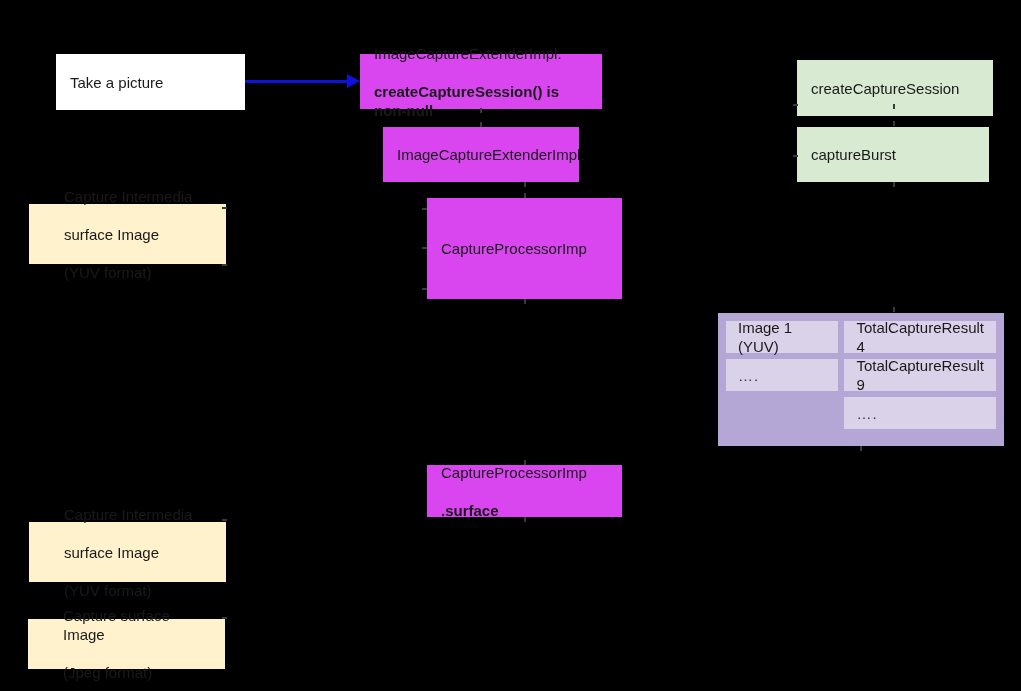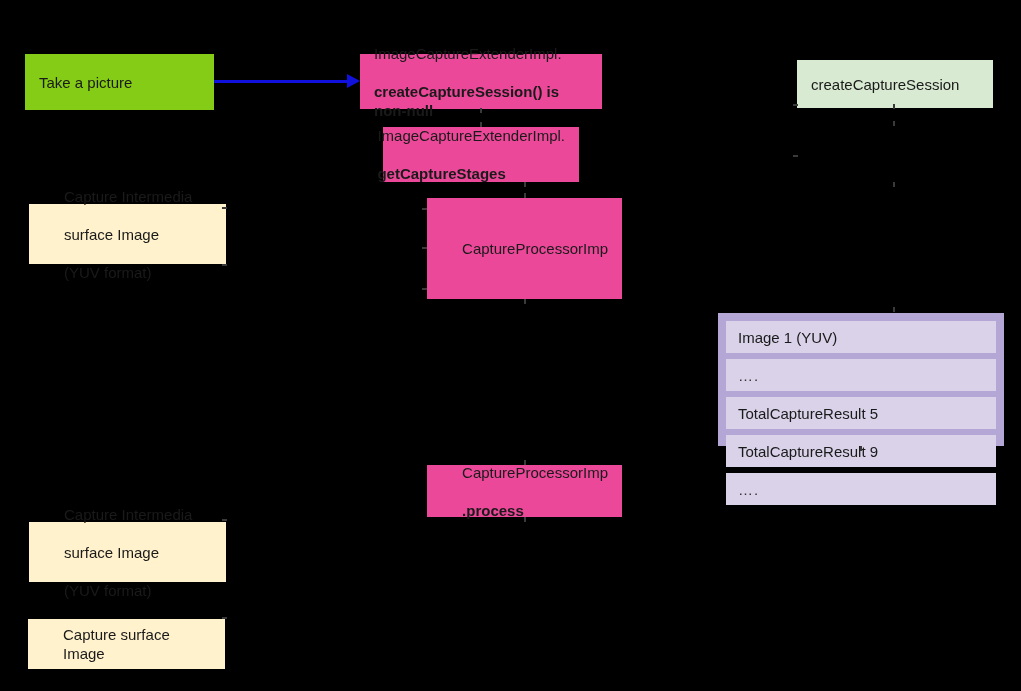--- a/index.html
+++ b/index.html
@@ -25,23 +25,23 @@
     font-size: 15px;
     line-height: 19px;
     padding: 0 14px;
     white-space: pre-line;
   }
 
   .node .txt { display: block; }
   .node .b { font-weight: bold; }
 
   
-  .n-yellow  { background: #84cc16; }
+  .n-yellow  { background: #ffffff; margin-left: 31px; }
   .n-cream   { background: #fff2cc; padding-left: 35px; }
-  .n-blue    { background: #ec4899; justify-content: flex-end; }
+  .n-blue    { background: #d946ef; }
   .n-green   { background: #d9ead3; }
 
   
   .arrow-line {
     position: absolute;
     background: #1111dd;
     height: 3px;
   }
   .arrow-head {
     position: absolute;
@@ -113,60 +113,63 @@
     <span>
       <span class="txt">Capture Intermedia</span>
       <span class="txt">surface Image</span>
       <span class="txt">(YUV format)</span>
     </span>
   </div>
 
   <div class="node n-cream" style="left:28px; top:619px; width:197px; height:50px;">
     <span>
       <span class="txt">Capture surface Image</span>
+      <span class="txt">(Jpeg format)</span>
     </span>
   </div>
 
   <div class="node n-blue" style="left:360px; top:54px; width:242px; height:55px;">
     <span>
       <span class="txt">ImageCaptureExtenderImpl.</span>
       <span class="txt b">createCaptureSession() is non-null</span>
     </span>
   </div>
 
   <div class="node n-blue" style="left:383px; top:127px; width:196px; height:55px;">
     <span>
       <span class="txt">ImageCaptureExtenderImpl.</span>
-      <span class="txt b">getCaptureStages</span>
     </span>
   </div>
 
   <div class="node n-blue" style="left:427px; top:198px; width:195px; height:101px;">
     <span class="txt">CaptureProcessorImp</span>
   </div>
 
   <div class="node n-blue" style="left:427px; top:465px; width:195px; height:52px;">
     <span>
       <span class="txt">CaptureProcessorImp</span>
-      <span class="txt b">.process</span>
+      <span class="txt b">.surface</span>
     </span>
   </div>
 
-  <div class="node n-green" style="left:797px; top:60px; width:196px; height:48px;">
+  <div class="node n-green" style="left:797px; top:60px; width:196px; height:56px;">
     <span class="txt">createCaptureSession</span>
   </div>
 
+  <div class="node n-green" style="left:797px; top:127px; width:192px; height:55px;">
+    <span class="txt">captureBurst</span>
+  </div>
 
-  <div class="table-wrap" style="left:718px; top:313px; width:286px; height:133px;flex-direction:column;">
+  <div class="table-wrap" style="left:718px; top:313px; width:286px; height:133px;">
     <div class="table-col">
       <div class="cell">Image 1 (YUV)</div>
       <div class="cell dots">….</div>
     </div>
     <div class="table-col">
-      <div class="cell">TotalCaptureResult 5</div>
+      <div class="cell">TotalCaptureResult 4</div>
       <div class="cell">TotalCaptureResult 9</div>
       <div class="cell dots">….</div>
     </div>
   </div>
 
   <div class="nub v" style="left:480px; top:108px;"></div>
   <div class="nub v" style="left:480px; top:122px;"></div>
   <div class="nub v" style="left:524px; top:182px;"></div>
   <div class="nub v" style="left:524px; top:193px;"></div>
   <div class="nub v" style="left:524px; top:299px;"></div>

